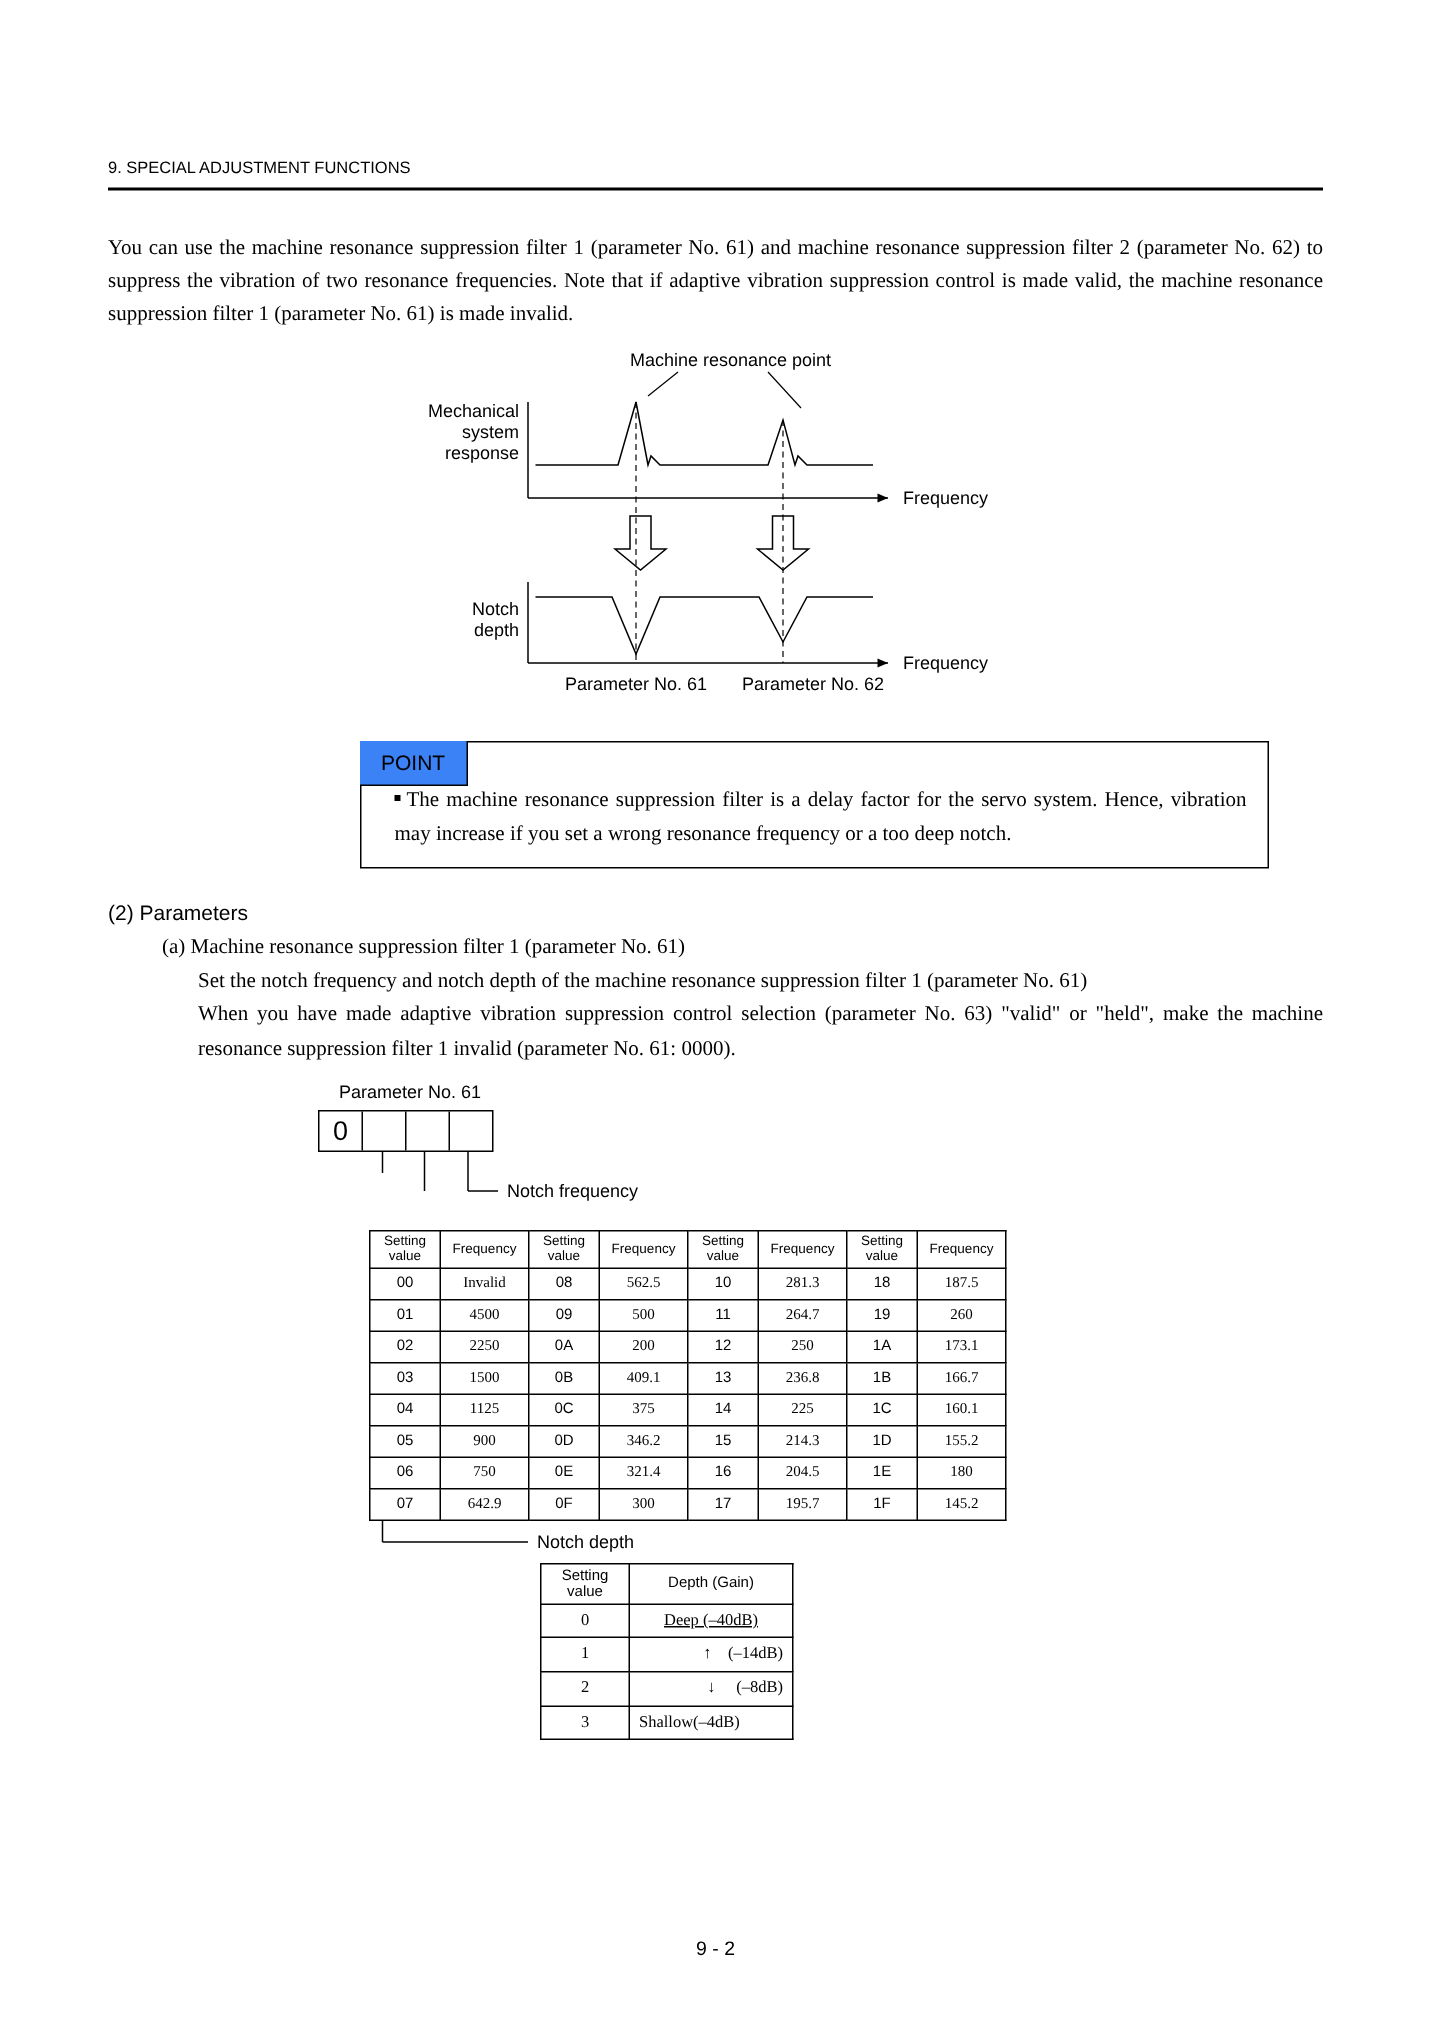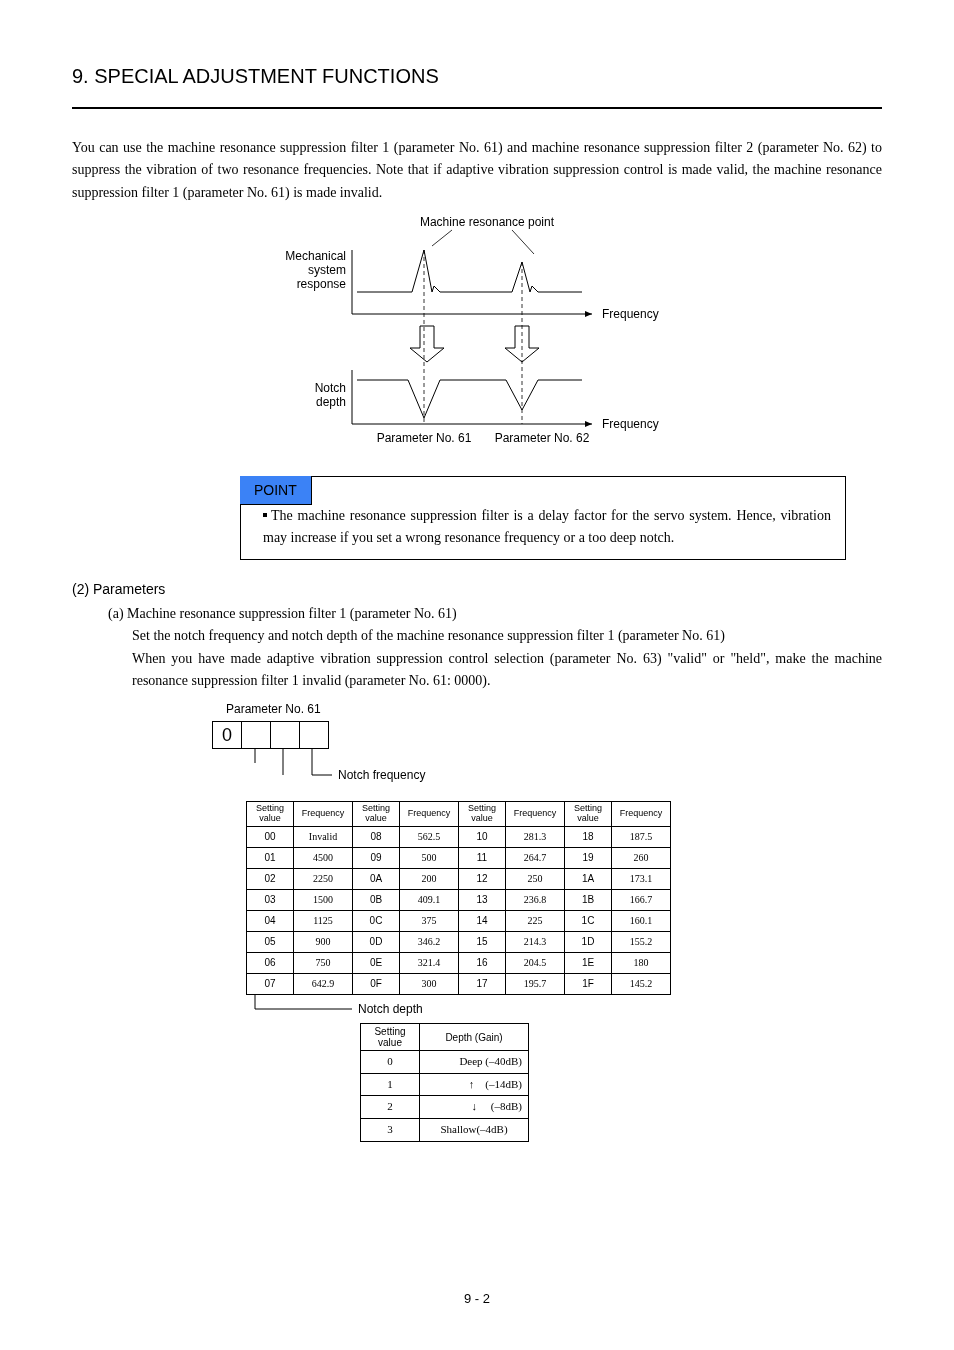--- a/index.html
+++ b/index.html
@@ -13,24 +13,25 @@
     padding: 0;
     box-sizing: border-box;
     color: #000;
     position: relative;
   }
   .page {
     padding: 60px 72px 40px 72px;
   }
   .section-title {
     font-family: Arial, Helvetica, sans-serif;
-    font-size: 20px;
+    font-size: 11px;
     border-bottom: 2.5px solid #000;
-    padding-bottom: 15px;
+    padding-bottom: 3px;
     margin-bottom: 28px;
+    margin-top: 44px;
   }
   .para {
     text-align: justify;
     margin-bottom: 10px;
   }
   .diagram {
     margin: 10px auto 14px auto;
     width: 450px;
   }
   .point-box {
@@ -340,33 +341,33 @@
       <table class="depth">
         <thead>
           <tr>
             <th style="width:46px">Setting<br>value</th>
             <th style="width:96px">Depth (Gain)</th>
           </tr>
         </thead>
         <tbody id="depth-body">
             <tr>
               <td>0</td>
-              <td style="text-align: right; white-space: pre;">Deep (–40dB)</td>
+              <td style="text-align: center; white-space: pre; text-decoration: underline;">Deep (–40dB)</td>
             </tr>
             <tr>
               <td>1</td>
               <td style="text-align: right; white-space: pre;">↑    (–14dB)</td>
             </tr>
             <tr>
               <td>2</td>
               <td style="text-align: right; white-space: pre;">↓     (–8dB)</td>
             </tr>
             <tr>
               <td>3</td>
-              <td style="text-align: center; white-space: pre;">Shallow(–4dB)</td>
+              <td style="text-align: left; white-space: pre;">Shallow(–4dB)</td>
             </tr>
           </tbody>
       </table>
     </div>
 
   </div>
 </div>
 
 <div class="footer">9 -  2</div>
 

